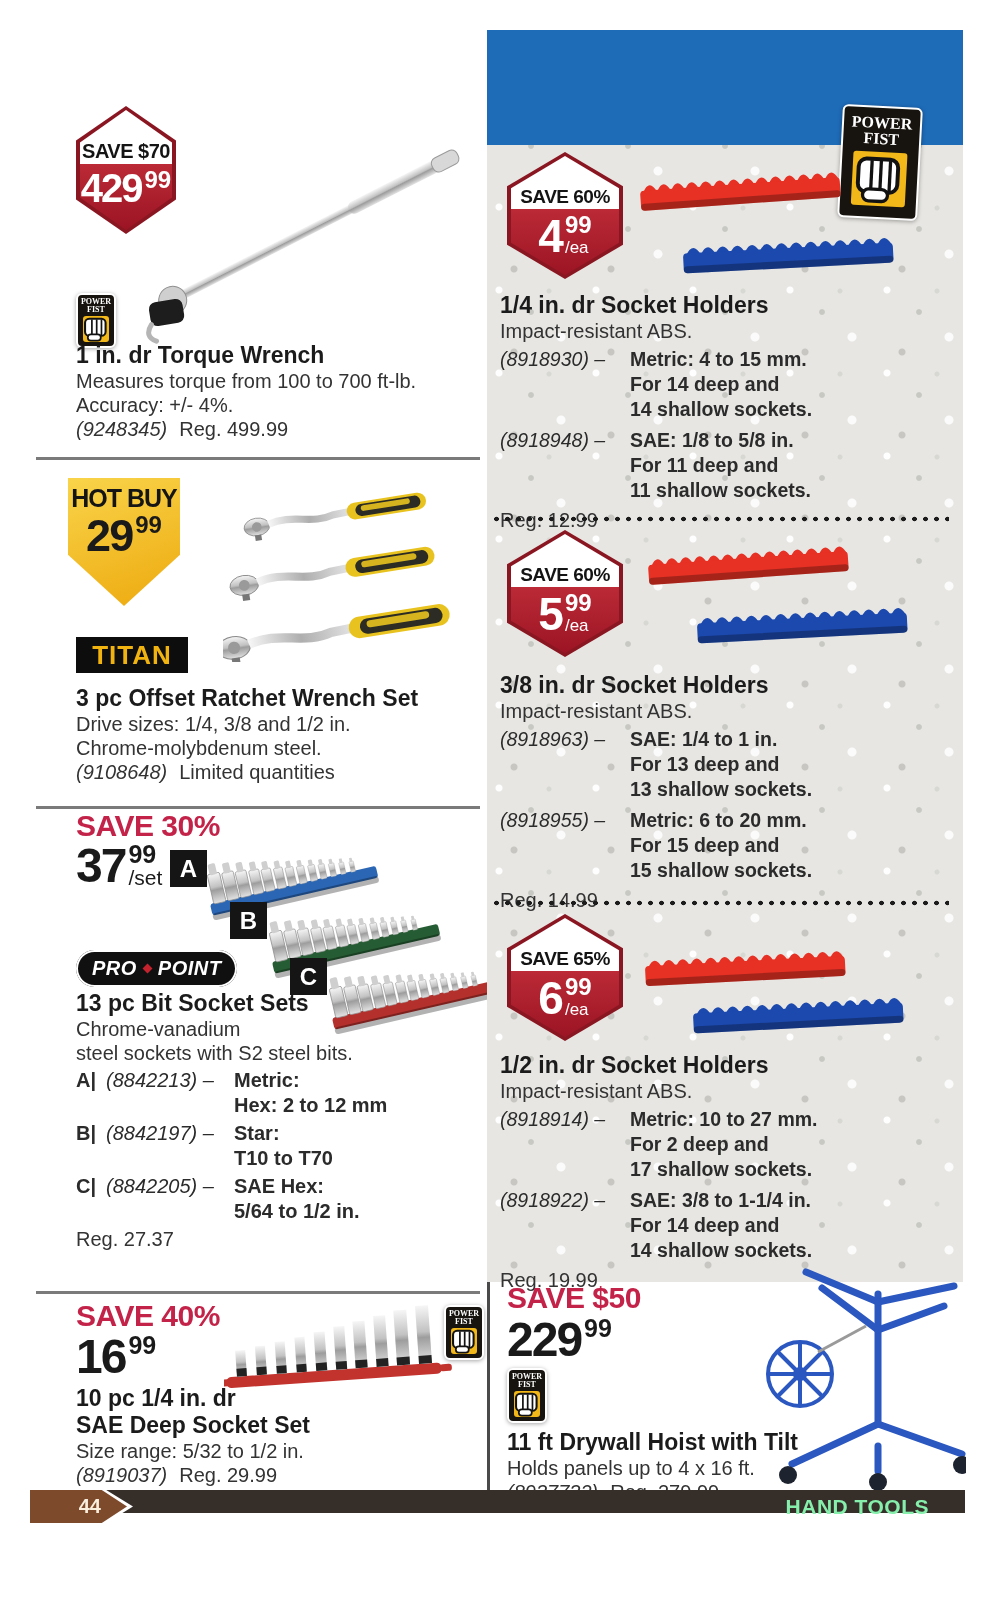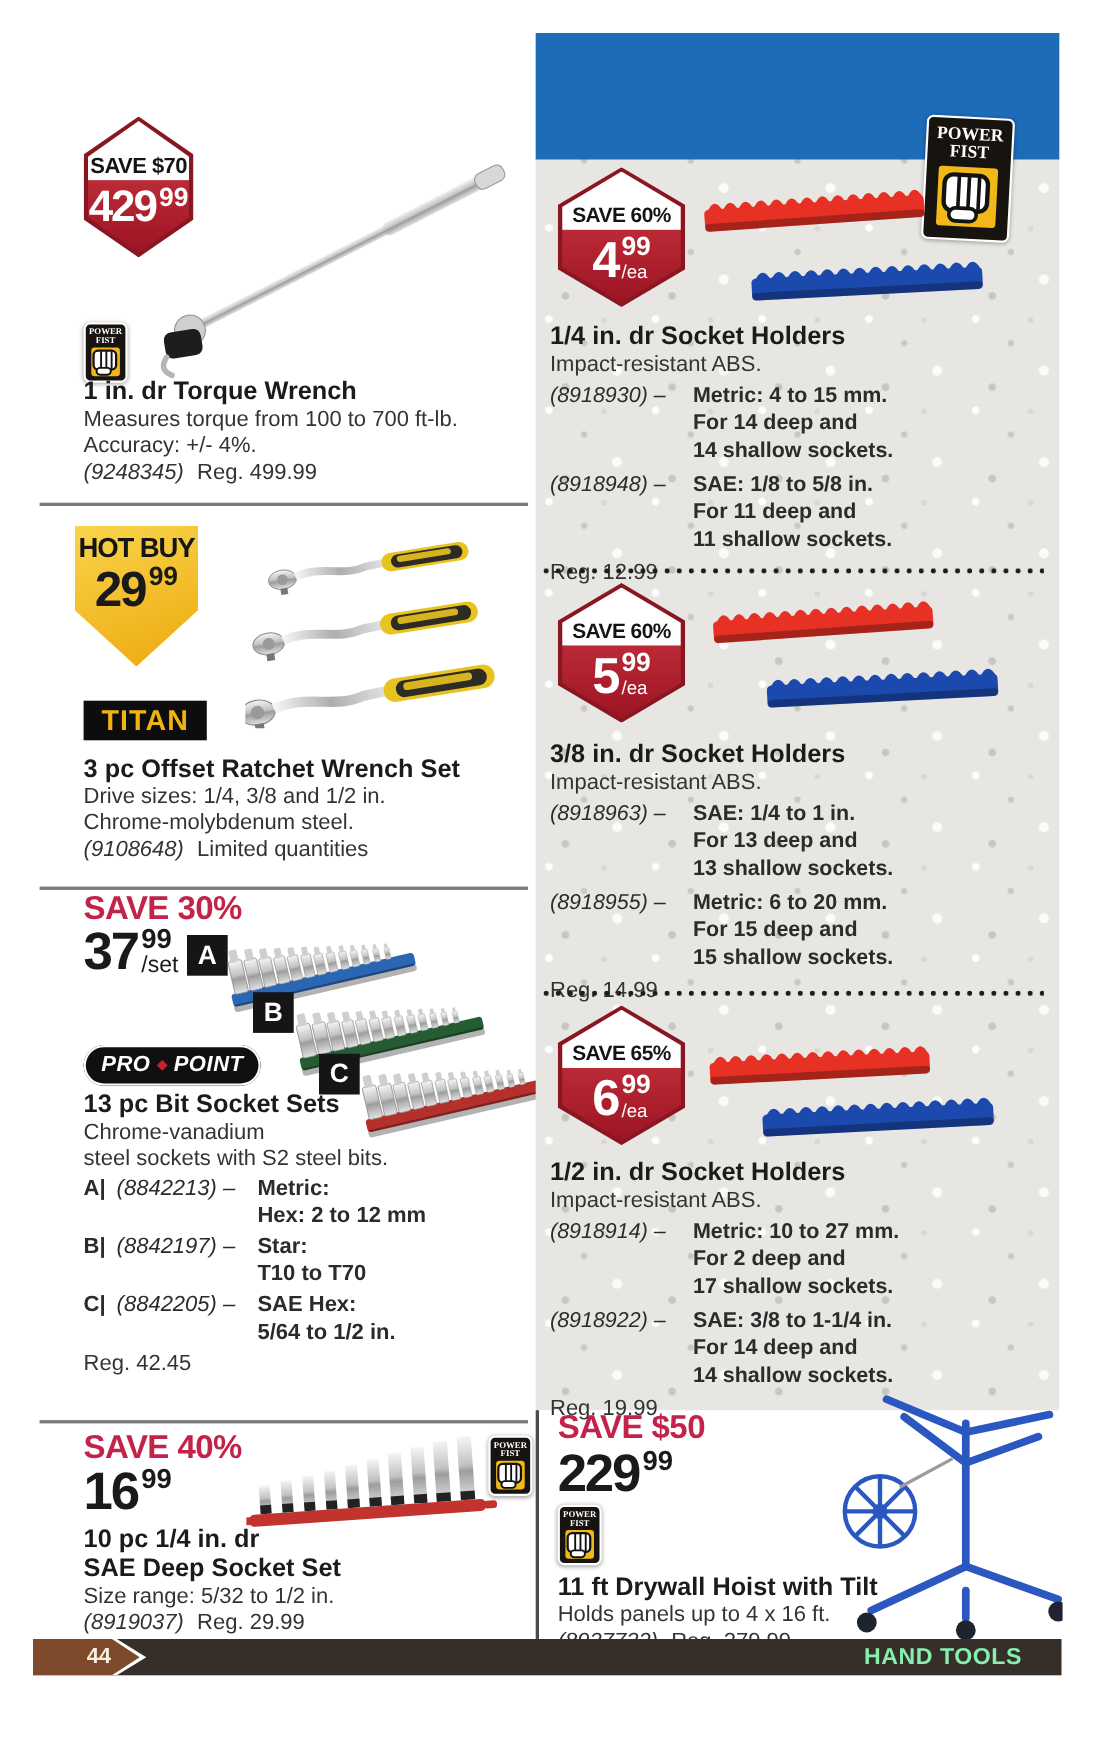--- a/index.html
+++ b/index.html
@@ -99,21 +99,21 @@
   .h-blue{color:#1c49ae;}
   .t-blue{color:#2a66b4;}
   .t-green{color:#265c33;}
   .t-red{color:#b3302c;}
 
   
   .hoist-sec{position:absolute;left:487px;top:1282px;width:476px;height:208px;
      border-left:3px solid #4a4a4a;padding-left:17px;box-sizing:border-box;}
 
   
-  .footer{position:absolute;left:30px;top:1490px;width:935px;height:33px;background:#352e29;}
+  .footer{position:absolute;left:30px;top:1490px;width:935px;height:23px;background:#352e29;}
   .f-arrow-outline{position:absolute;left:0;top:0;width:103px;height:33px;background:#ffffff;
      clip-path:polygon(0 0,74% 0,100% 50%,74% 100%,0 100%);}
   .f-arrow{position:absolute;left:0;top:0;width:97px;height:33px;background:#7d4a2b;
      clip-path:polygon(0 0,74% 0,100% 50%,74% 100%,0 100%);
      display:flex;align-items:center;justify-content:flex-end;padding-right:26px;box-sizing:border-box;}
   .f-arrow span{color:#f8efdd;font-size:20px;font-weight:700;}
   .f-label{position:absolute;right:36px;top:0;height:33px;display:flex;align-items:center;
      color:#86efac;font-size:21px;font-weight:700;letter-spacing:.5px;}
 </style>
 </head>
@@ -331,21 +331,21 @@
         </div>
         <div class="variant">
           <span class="v-letter">C|</span>
           <span class="v-code">(8842205) –</span>
           <span class="v-spec">
               <div>SAE Hex:</div>
               <div>5/64 to 1/2 in.</div>
             </span>
         </div>
       </div>
-      <div class="reg">Reg. 42.45</div>
+      <div class="reg">Reg. 27.37</div>
     </div>
   </div>
 
   <div class="sep" style="top:1291px;"></div>
 
   <div class="abs" style="left:76px;top:1297px;width:404px;height:190px;">
     <div class="save" style="position:absolute;left:0;top:3px;">SAVE 40%</div>
     <div class="price abs" style="left:0;top:36px;">
       <span class="int">16</span>
       <span class="frac">

